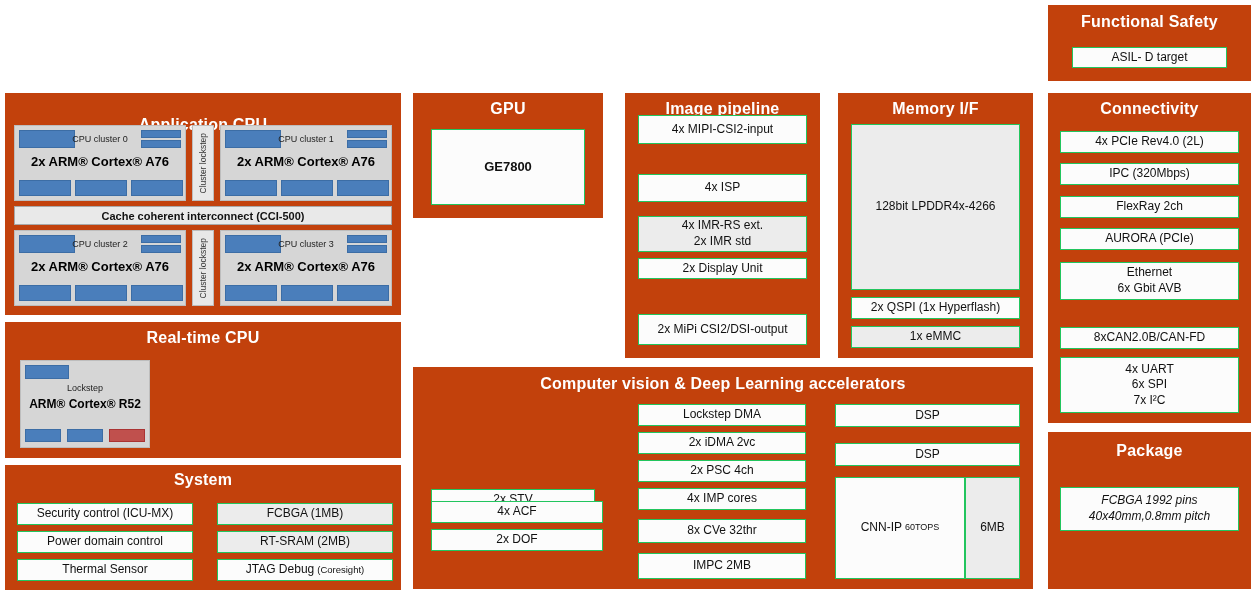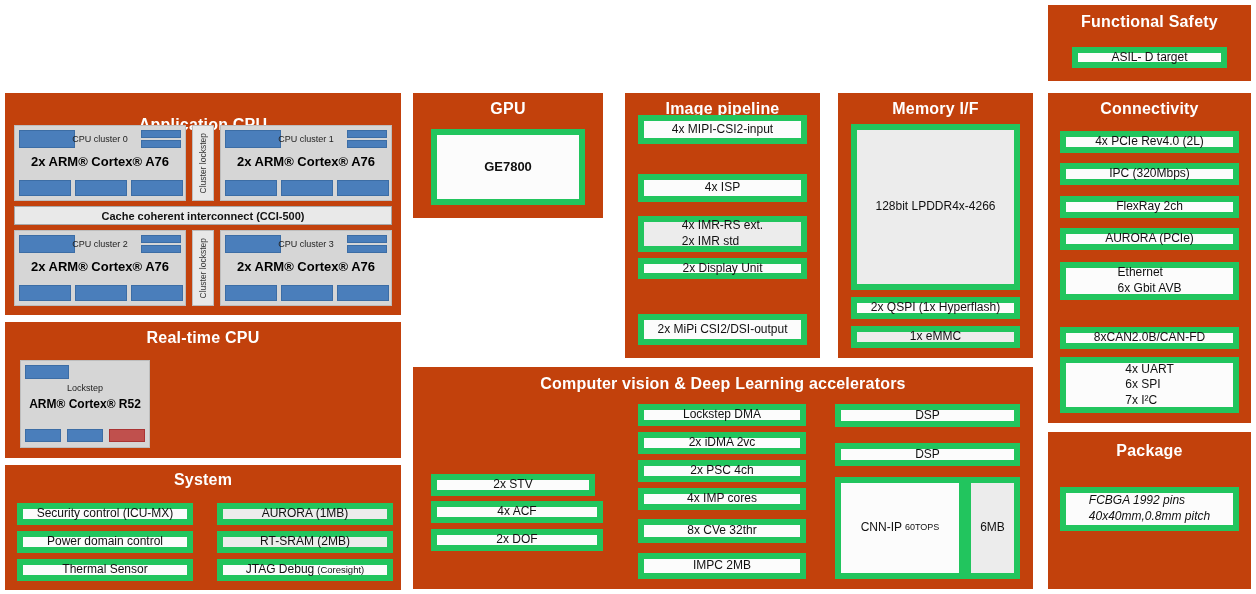--- a/index.html
+++ b/index.html
@@ -6,22 +6,22 @@
   .canvas {
     position:relative; width:1256px; height:594px; background:#ffffff;
     font-family:"Liberation Sans", sans-serif; overflow:hidden;
   }
   .panel { position:absolute; background:#c2410c; box-sizing:border-box; }
   .ptitle {
     position:absolute; left:0; width:100%; text-align:center;
     color:#ffffff; font-weight:bold; font-size:16px; letter-spacing:0.2px;
   }
   .ibox {
-    position:absolute; background:#fcfcfc; border:6px solid #22c55e;
-    display:flex; align-items:center; justify-content:center; text-align:left;
+    position:absolute; background:#fcfcfc; border:1px solid #22c55e;
+    display:flex; align-items:center; justify-content:center; text-align:center;
     font-size:12px; color:#111; line-height:1.3; box-sizing:border-box; padding:1px 2px;
   }
   .ibox.g { background:#ececec; }
   .pre { white-space:pre-line; }
   .it { font-style:italic; }
   .cluster {
     position:absolute; background:#d6d6d6; border:1px solid #bdbdbd; box-sizing:border-box;
   }
   .mb { position:absolute; background:#4a7ebb; border:1px solid #3c6da5; box-sizing:border-box; }
   .mb.red { background:#c0504d; border-color:#a33; }
@@ -116,21 +116,21 @@
       <div class="mb" style="left:46px; bottom:5px; width:36px; height:13px;"></div>
       <div class="mb red" style="left:88px; bottom:5px; width:36px; height:13px;"></div>
     </div>
   </div>
 
   <div class="panel" style="left:5px; top:465px; width:396px; height:125px;">
     <div class="ptitle" style="top:6px;">System</div>
     <div class="ibox" style="left:12px; top:38px; width:176px; height:22px;">Security control (ICU-MX)</div>
     <div class="ibox" style="left:12px; top:66px; width:176px; height:22px;">Power domain control</div>
     <div class="ibox" style="left:12px; top:94px; width:176px; height:22px;">Thermal Sensor</div>
-    <div class="ibox g" style="left:212px; top:38px; width:176px; height:22px;">AURORA (1MB)</div>
+    <div class="ibox g" style="left:212px; top:38px; width:176px; height:22px;">FCBGA (1MB)</div>
     <div class="ibox g" style="left:212px; top:66px; width:176px; height:22px;">RT-SRAM (2MB)</div>
     <div class="ibox" style="left:212px; top:94px; width:176px; height:22px;">
       <span>JTAG Debug</span>
       <span class="sub2">(Coresight)</span>
     </div>
   </div>
 
   <div class="panel" style="left:413px; top:93px; width:190px; height:125px;">
     <div class="ptitle" style="top:7px;">GPU</div>
     <div class="ibox" style="left:18px; top:36px; width:154px; height:76px; font-size:13px; font-weight:bold;">GE7800</div>
@@ -150,21 +150,21 @@
   <div class="panel" style="left:838px; top:93px; width:195px; height:265px;">
     <div class="ptitle" style="top:7px;">Memory I/F</div>
     <div class="ibox g" style="left:13px; top:31px; width:169px; height:166px;">128bit LPDDR4x-4266</div>
     <div class="ibox" style="left:13px; top:204px; width:169px; height:22px;">2x QSPI (1x Hyperflash)</div>
     <div class="ibox g" style="left:13px; top:233px; width:169px; height:22px;">1x eMMC</div>
   </div>
 
   <div class="panel" style="left:413px; top:367px; width:620px; height:222px;">
     <div class="ptitle" style="top:8px;">Computer vision &amp; Deep Learning accelerators</div>
 
-    <div class="ibox" style="left:18px; top:107px; width:164px; height:22px;">2x STV</div>
+    <div class="ibox" style="left:18px; top:122px; width:164px; height:22px;">2x STV</div>
     <div class="ibox" style="left:18px; top:134px; width:172px; height:22px;">4x ACF</div>
     <div class="ibox" style="left:18px; top:162px; width:172px; height:22px;">2x DOF</div>
 
     <div class="ibox" style="left:225px; top:37px; width:168px; height:22px;">Lockstep DMA</div>
     <div class="ibox" style="left:225px; top:65px; width:168px; height:22px;">2x iDMA 2vc</div>
     <div class="ibox" style="left:225px; top:93px; width:168px; height:22px;">2x PSC 4ch</div>
     <div class="ibox" style="left:225px; top:121px; width:168px; height:22px;">4x IMP cores</div>
     <div class="ibox" style="left:225px; top:152px; width:168px; height:24px;">8x CVe 32thr</div>
     <div class="ibox" style="left:225px; top:186px; width:168px; height:26px;">IMPC 2MB</div>
 

